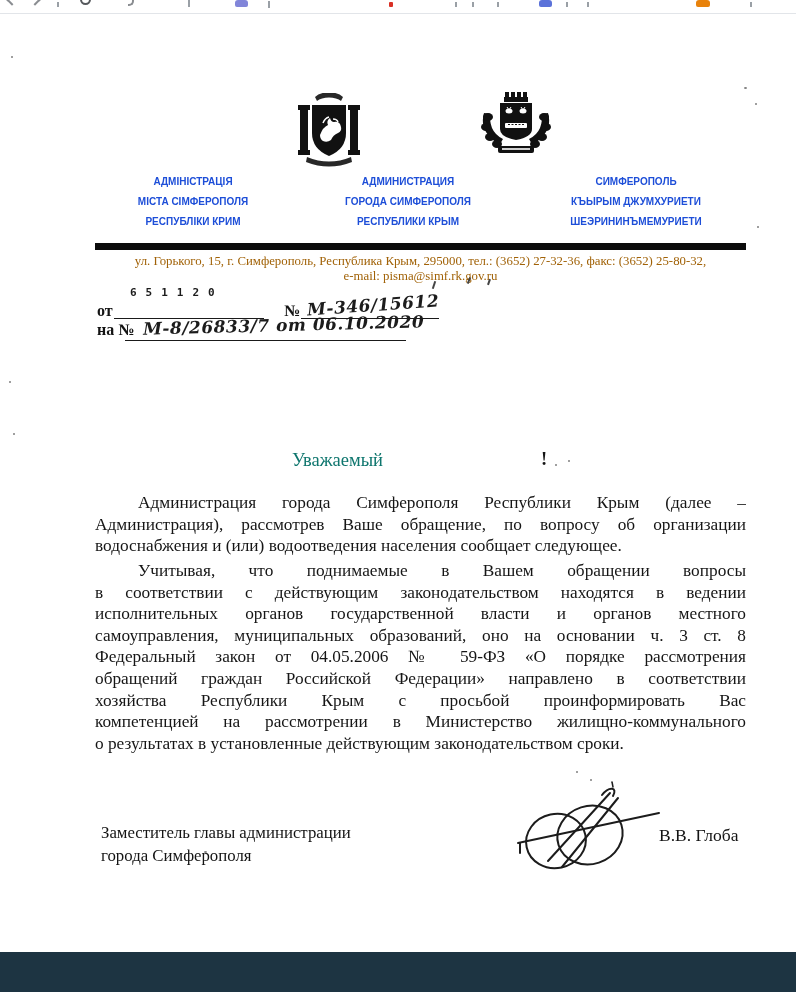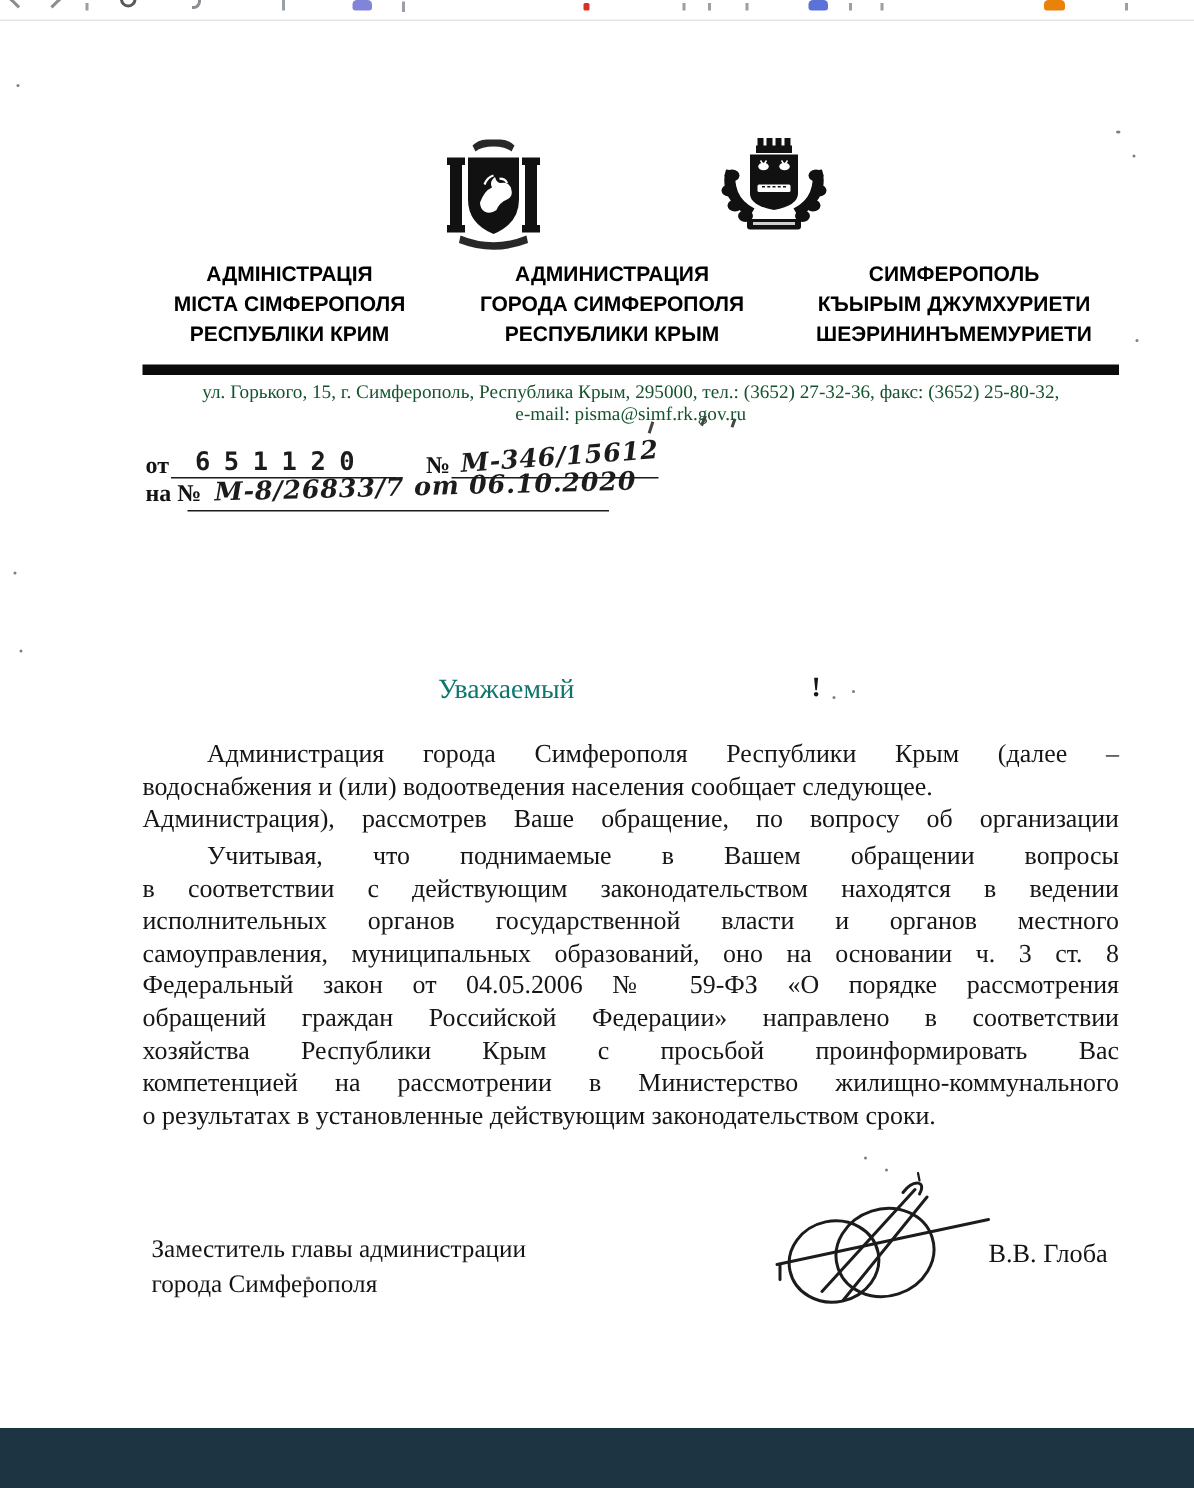--- a/index.html
+++ b/index.html
@@ -33,31 +33,31 @@
   
   .doc-page { position:absolute; top:0; left:0; width:796px; height:952px; background:#fff; }
 
   .emblem { position:absolute; }
   .emblem-1 { left:293px; top:93px; }
   .emblem-2 { left:478px; top:91px; }
 
   .org-row { position:absolute; left:95px; top:172px; width:652px;
     display:flex; justify-content:space-between;
     font-family:"Liberation Sans", sans-serif; font-weight:bold;
-    font-size:14px; line-height:20px; text-align:center; color:#000000; }
+    font-size:10px; line-height:20px; text-align:center; color:#1d4ed8; }
   .org-col-1 { width:196px; } .org-col-2 { width:232px; } .org-col-3 { width:222px; }
 
   .thick-rule { position:absolute; left:95px; top:243px; width:651px; height:7px; background:#0b0b0b; }
 
   .address { position:absolute; left:95px; top:254px; width:651px;
-    text-align:center; font-size:12.8px; line-height:14.5px; color:#14532d; }
-
-  .stamp-number { position:absolute; left:130px; top:298px;
+    text-align:center; font-size:12.8px; line-height:14.5px; color:#a16207; }
+
+  .stamp-number { position:absolute; left:130px; top:286px;
     font-family:"DejaVu Sans Mono", monospace; font-weight:bold;
-    font-size:17px; letter-spacing:9px; color:#1c1c1c; }
+    font-size:11px; letter-spacing:9px; color:#1c1c1c; }
 
   .ref-label { position:absolute; font-size:16px; font-weight:bold; color:#141414; }
   .lbl-from { left:97px;  top:302px; }
   .lbl-no   { left:284px; top:302px; }
   .lbl-onno { left:97px;  top:321px; }
   .ref-line { position:absolute; border-bottom:1.6px solid #1a1a1a; height:0; }
   .line-from { left:114px; top:318px; width:150px; }
   .line-no   { left:301px; top:318px; width:138px; }
   .line-onno { left:125px; top:340px; width:281px; }
   .handwritten { position:absolute; font-family:"DejaVu Serif", serif;
@@ -196,22 +196,22 @@
   <div class="ref-line line-onno"></div>
   <div class="pen-mark pm-1"></div>
   <div class="pen-mark pm-2"></div>
   <div class="pen-mark pm-3"></div>
 
   <div class="salutation-word">Уважаемый</div>
   <div class="salutation-excl">!</div>
 
   <div class="para para-1">
     <div class="pline first">Администрация города Симферополя Республики Крым (далее –</div>
+    <div class="pline">Администрация), рассмотрев Ваше обращение, по вопросу об организации</div>
     <div class="pline last">водоснабжения и (или) водоотведения населения сообщает следующее.</div>
-    <div class="pline">Администрация), рассмотрев Ваше обращение, по вопросу об организации</div>
   </div>
 
   <div class="para para-2">
     <div class="pline first">Учитывая, что поднимаемые в Вашем обращении вопросы</div>
     <div class="pline">в соответствии с действующим законодательством находятся в ведении</div>
     <div class="pline">исполнительных органов государственной власти и органов местного</div>
     <div class="pline">самоуправления, муниципальных образований, оно на основании ч. 3 ст. 8</div>
     <div class="pline">Федеральный закон от 04.05.2006 № 59-ФЗ «О порядке рассмотрения</div>
     <div class="pline">обращений граждан Российской Федерации» направлено в соответствии</div>
     <div class="pline">хозяйства Республики Крым с просьбой проинформировать Вас</div>

